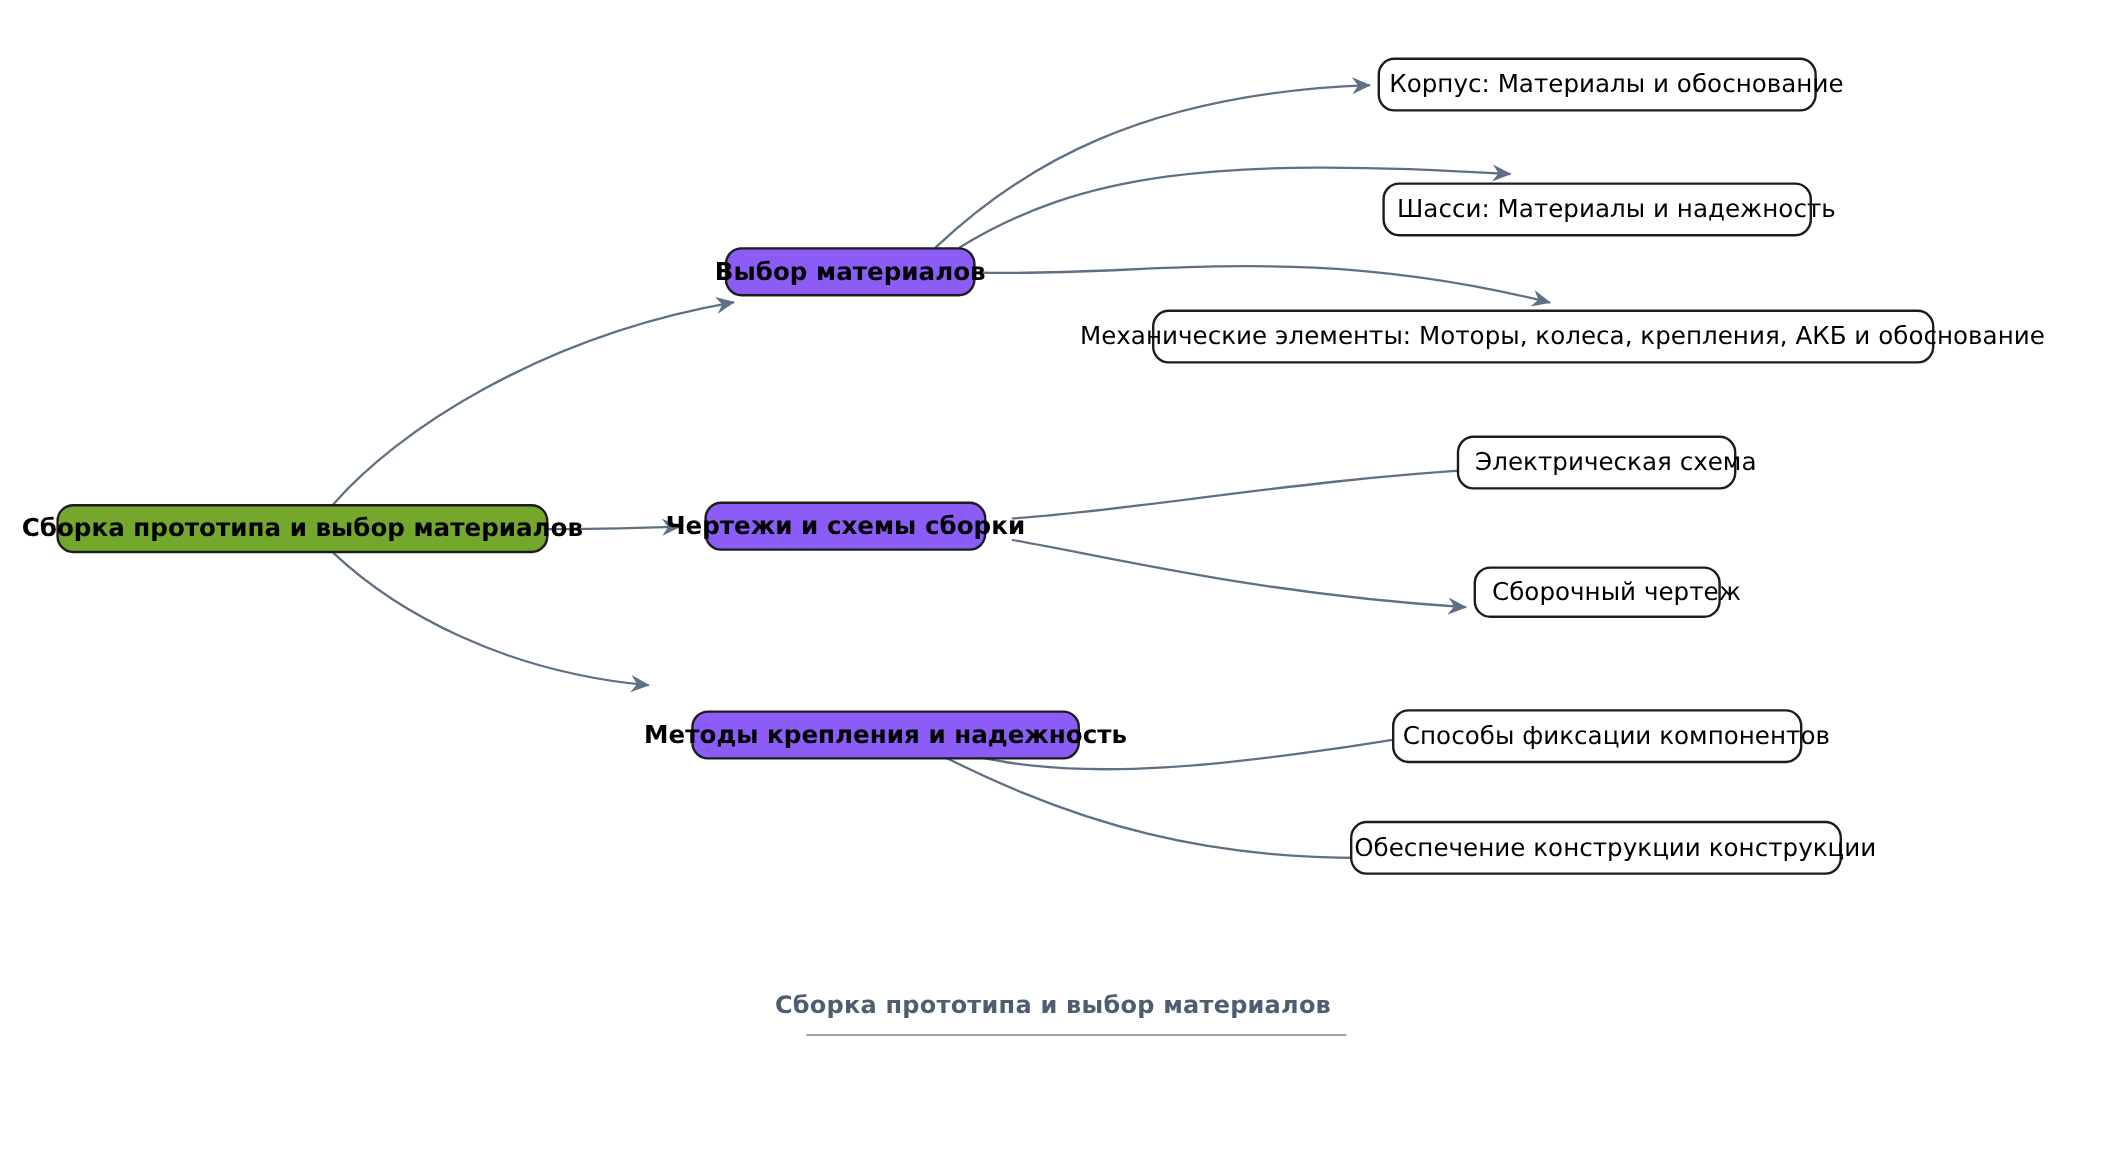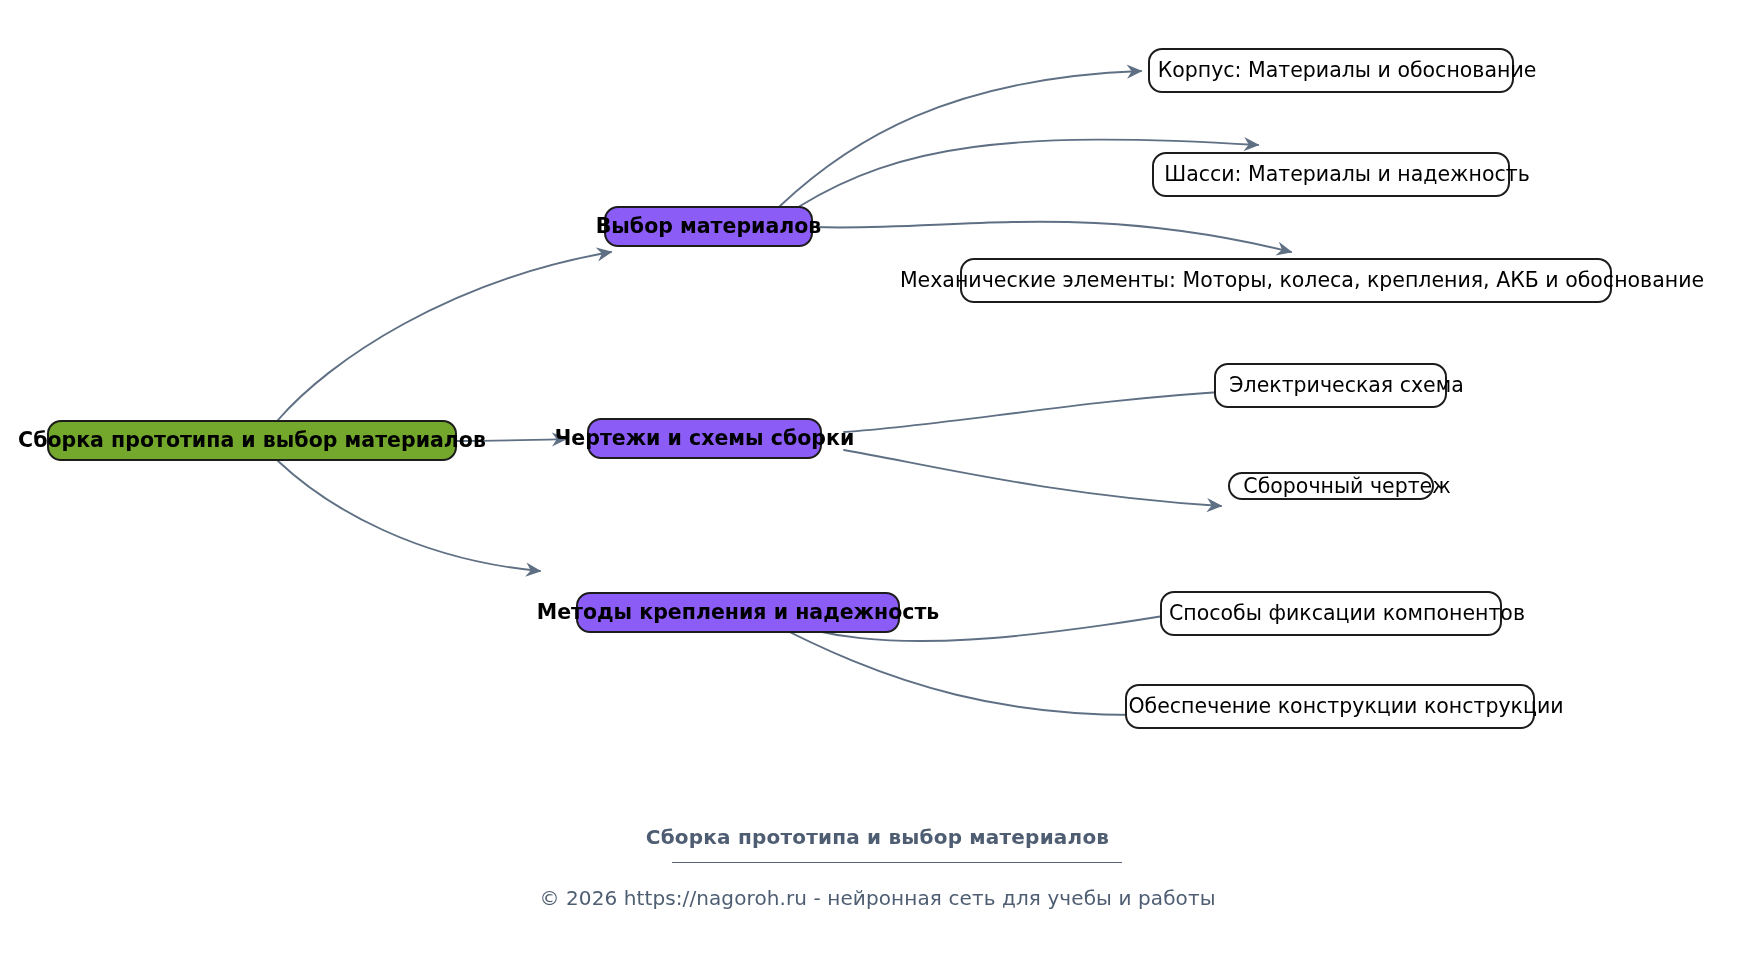--- a/index.html
+++ b/index.html
@@ -136,28 +136,27 @@
       </div>
       <div class="node node-leaf" style="left: 1152px; top: 152px; width: 358px; height: 45px;">
         <span>Шасси: Материалы и надежность</span>
       </div>
       <div class="node node-leaf" style="left: 960px; top: 258px; width: 652px; height: 45px;">
         <span>Механические элементы: Моторы, колеса, крепления, АКБ и обоснование</span>
       </div>
       <div class="node node-leaf" style="left: 1214px; top: 363px; width: 233px; height: 45px;">
         <span>Электрическая схема</span>
       </div>
-      <div class="node node-leaf" style="left: 1228px; top: 472px; width: 206px; height: 28px;">
+      <div class="node node-leaf" style="left: 1228px; top: 472px; width: 206px; height: 43px;">
         <span>Сборочный чертеж</span>
       </div>
       <div class="node node-leaf" style="left: 1160px; top: 591px; width: 342px; height: 45px;">
         <span>Способы фиксации компонентов</span>
       </div>
       <div class="node node-leaf" style="left: 1125px; top: 684px; width: 410px; height: 45px;">
         <span>Обеспечение конструкции конструкции</span>
       </div>
     </div>
 
   <div class="footer footer-title">Сборка прототипа и выбор материалов</div>
   <div class="footer-rule"></div>
-  <div class="footer footer-credit">© 2026 https://nagoroh.ru - нейронная сеть для учебы и работы</div>
 
 </div>
 
 </body></html>

